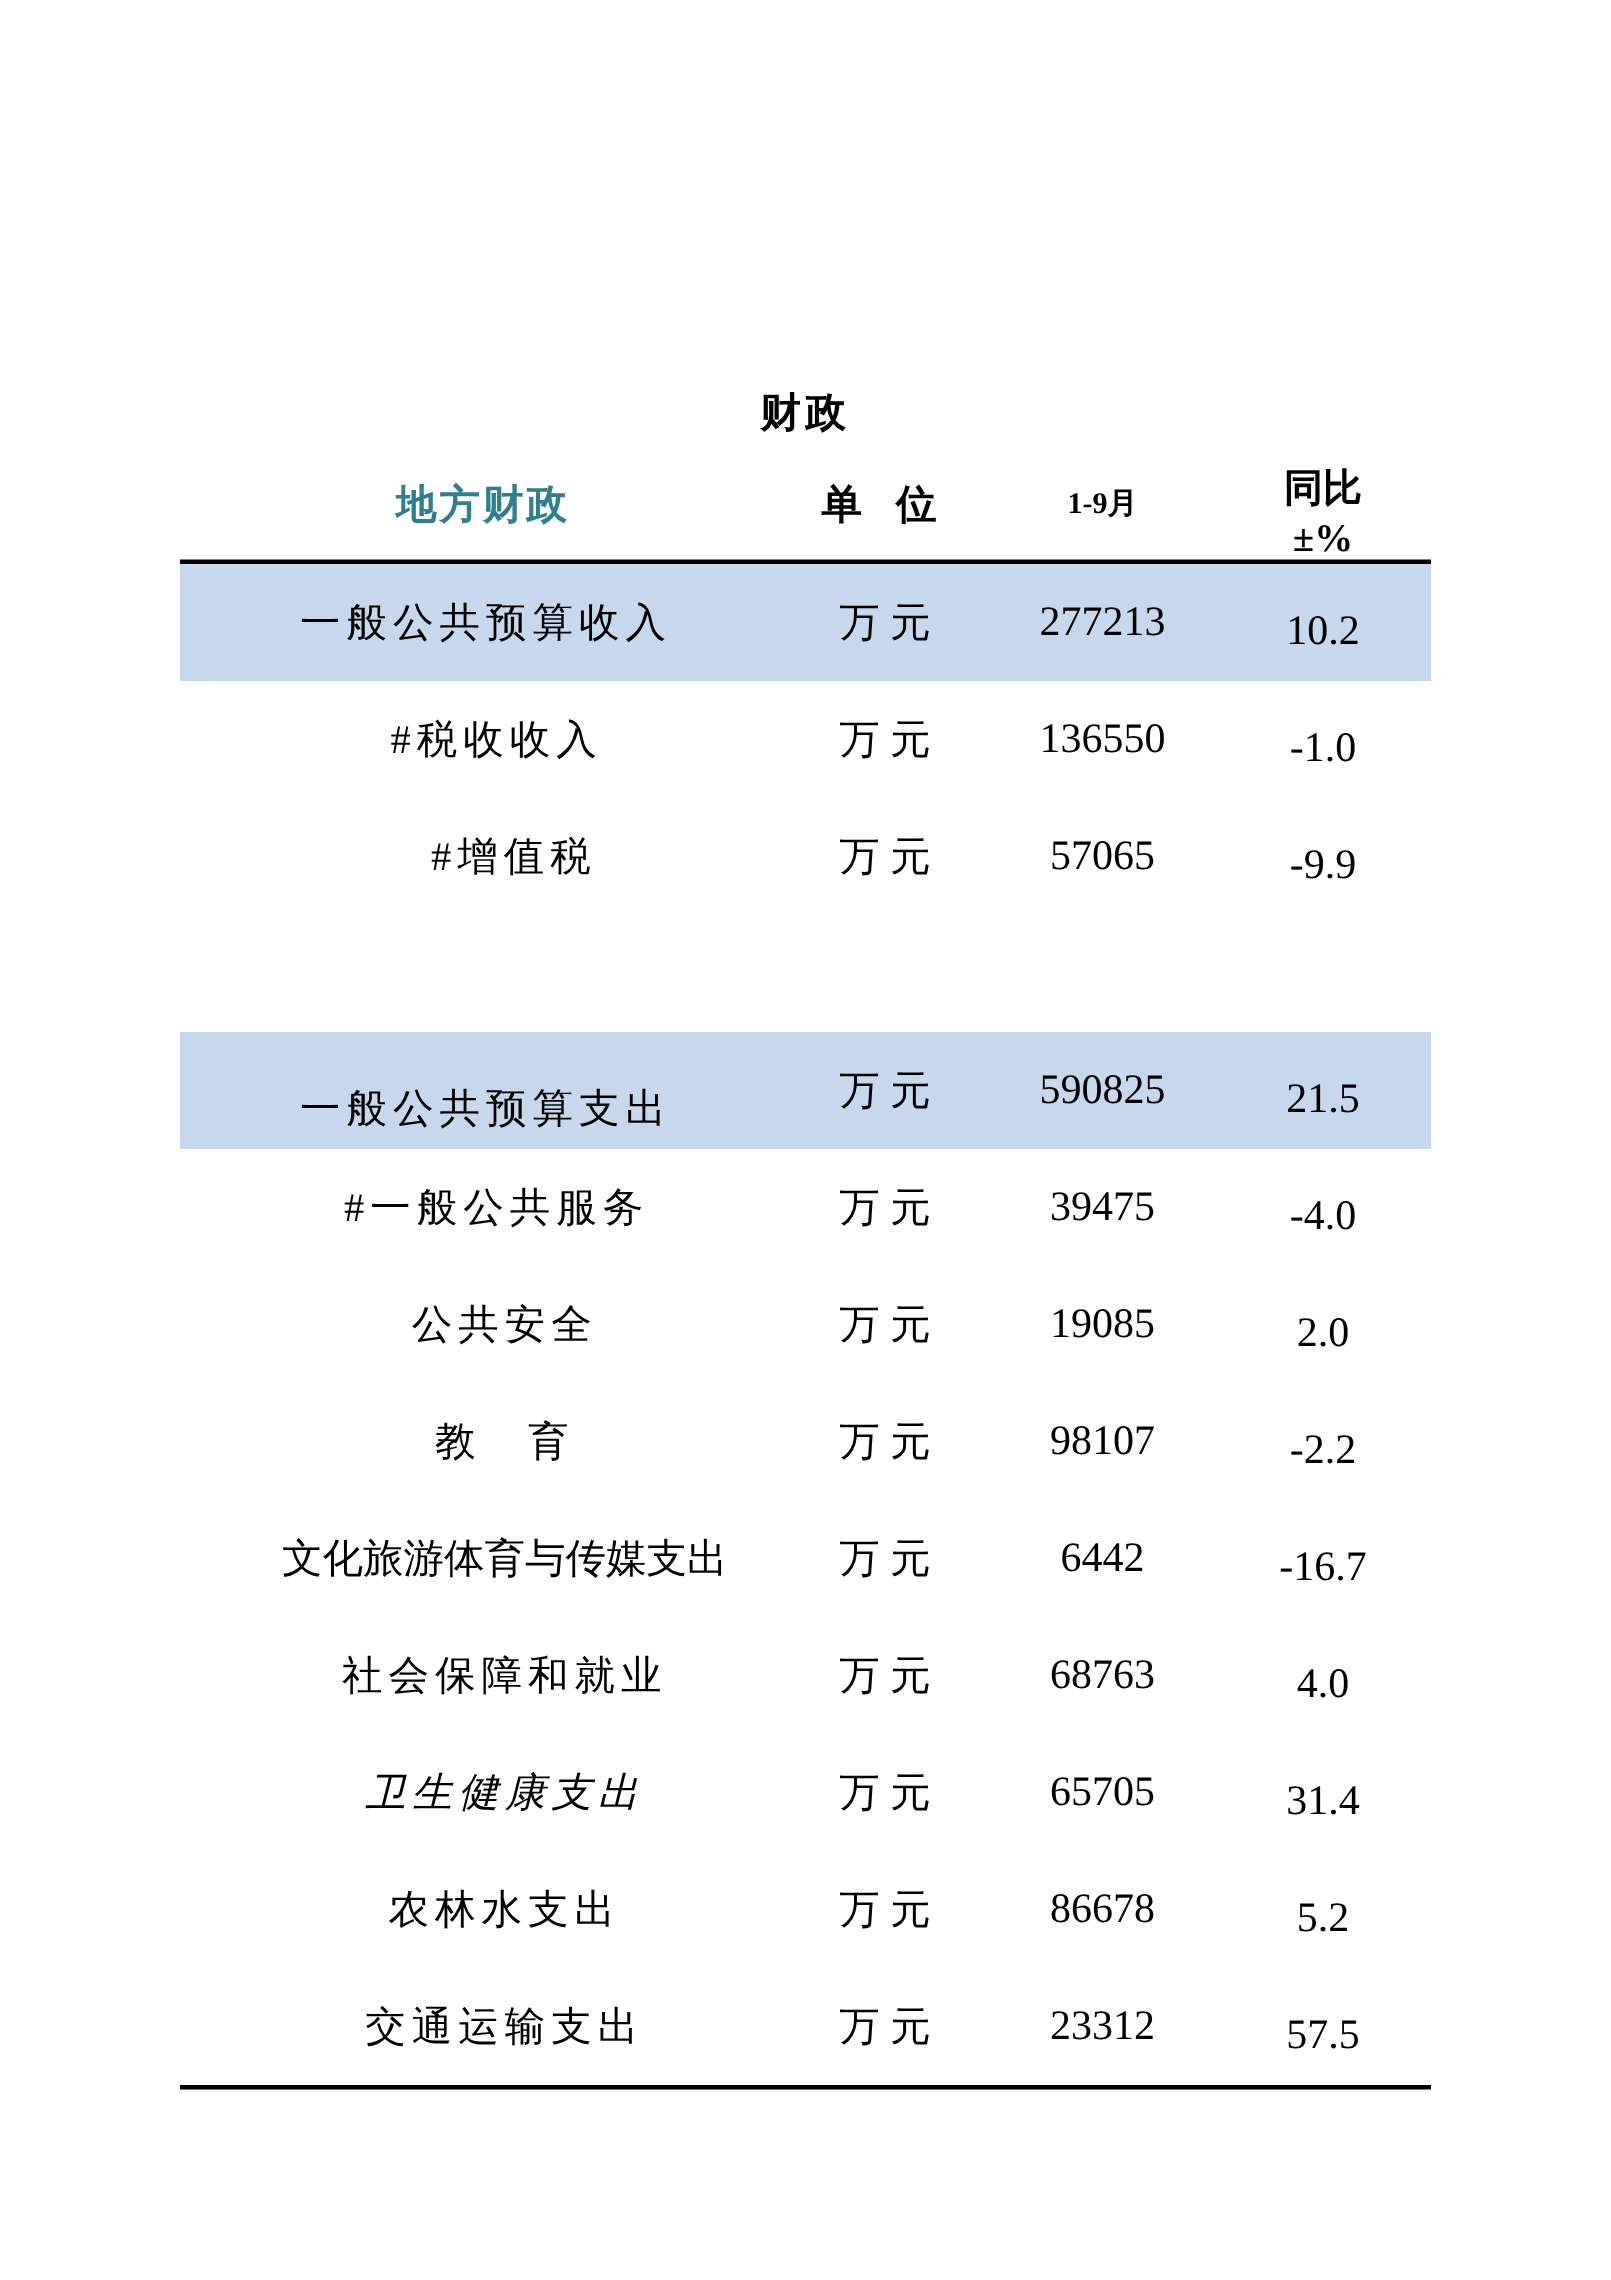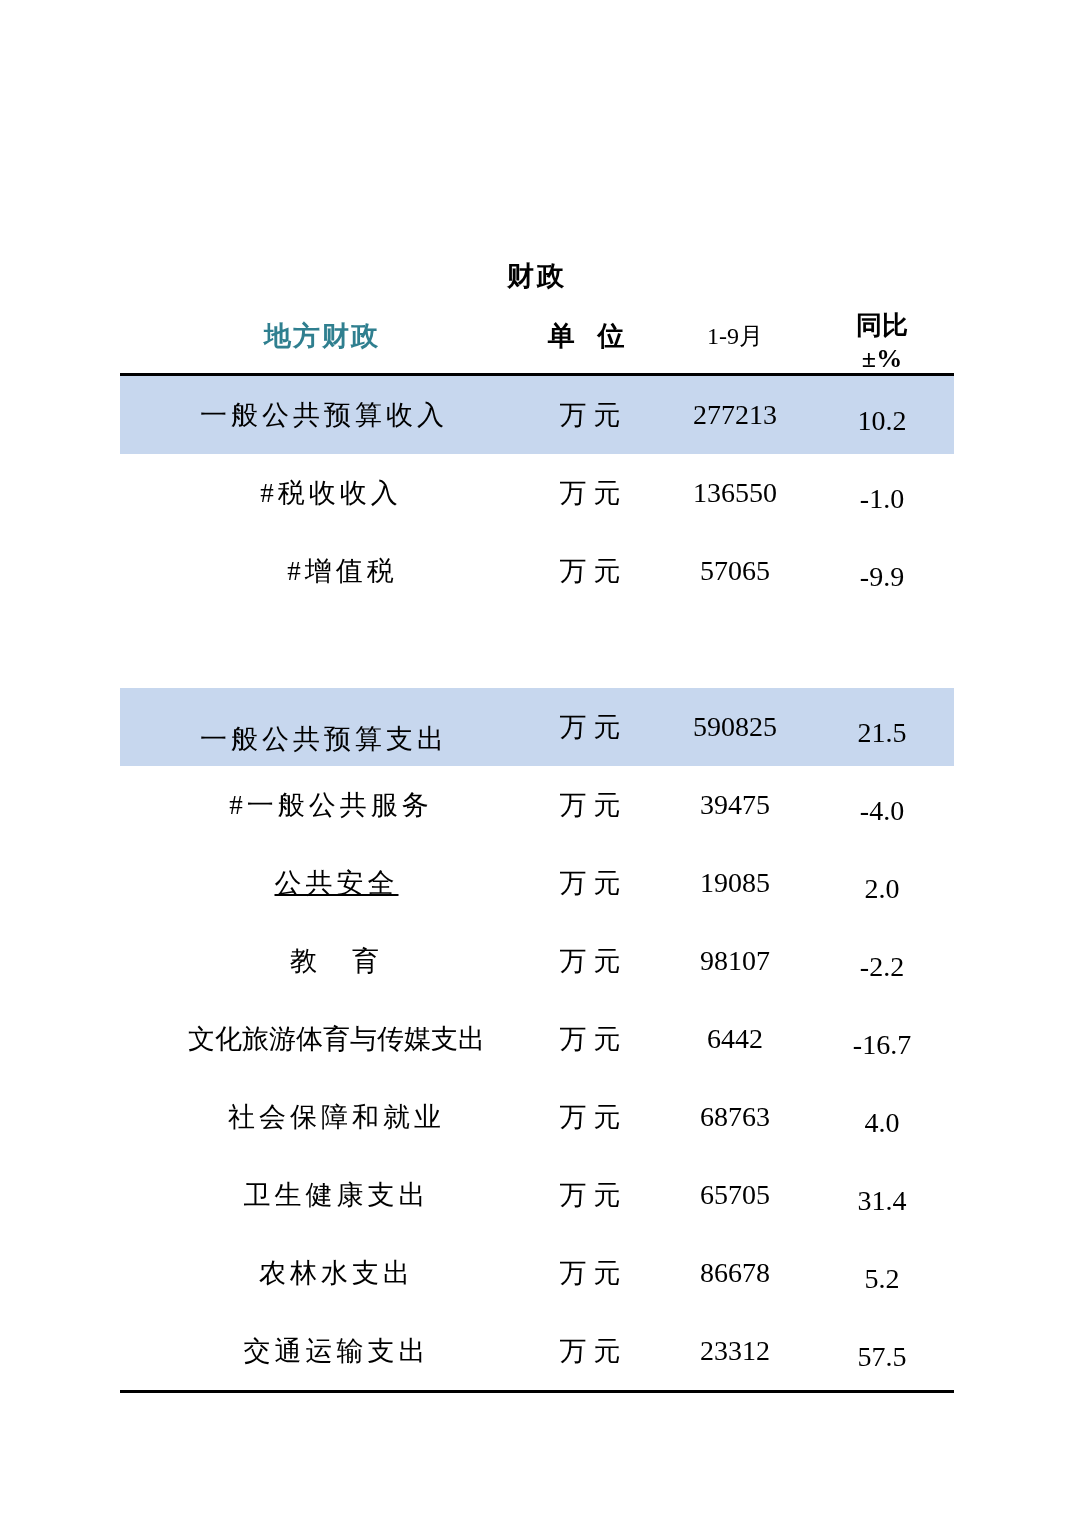--- a/index.html
+++ b/index.html
@@ -44,22 +44,22 @@
     font-size: 27px;
     letter-spacing: 2px;
     padding-left: 4px;
   }
   .thead .col-unit {
     font-weight: bold;
     font-size: 27px;
     letter-spacing: 8px;
   }
   .thead .col-value {
-    font-weight: normal;
-    font-size: 24px;
+    font-weight: bold;
+    font-size: 20px;
   }
   .thead .col-yoy {
     font-weight: bold;
     font-size: 26px;
     line-height: 33px;
   }
   .tbody {
     border-bottom: 3px solid #000;
   }
   .row {
@@ -137,21 +137,21 @@
   </div>
 
   <div class="row">
     <div class="col-label" style="padding-left: 22px;">#一般公共服务</div>
     <div class="col-unit">万元</div>
     <div class="col-value">39475</div>
     <div class="col-yoy">-4.0</div>
   </div>
 
   <div class="row">
-    <div class="col-label" style="padding-left: 33px; text-decoration: underline;">公共安全</div>
+    <div class="col-label" style="padding-left: 33px;">公共安全</div>
     <div class="col-unit">万元</div>
     <div class="col-value">19085</div>
     <div class="col-yoy">2.0</div>
   </div>
 
   <div class="row">
     <div class="col-label" style="padding-left: 33px;">教　育</div>
     <div class="col-unit">万元</div>
     <div class="col-value">98107</div>
     <div class="col-yoy">-2.2</div>
@@ -165,21 +165,21 @@
   </div>
 
   <div class="row">
     <div class="col-label" style="padding-left: 33px; font-family: Liberation Mono, monospace;">社会保障和就业</div>
     <div class="col-unit">万元</div>
     <div class="col-value">68763</div>
     <div class="col-yoy">4.0</div>
   </div>
 
   <div class="row">
-    <div class="col-label" style="padding-left: 33px;">卫生健康支出</div>
+    <div class="col-label" style="padding-left: 33px; font-style: italic;">卫生健康支出</div>
     <div class="col-unit">万元</div>
     <div class="col-value">65705</div>
     <div class="col-yoy">31.4</div>
   </div>
 
   <div class="row">
     <div class="col-label" style="padding-left: 33px;">农林水支出</div>
     <div class="col-unit">万元</div>
     <div class="col-value">86678</div>
     <div class="col-yoy">5.2</div>

